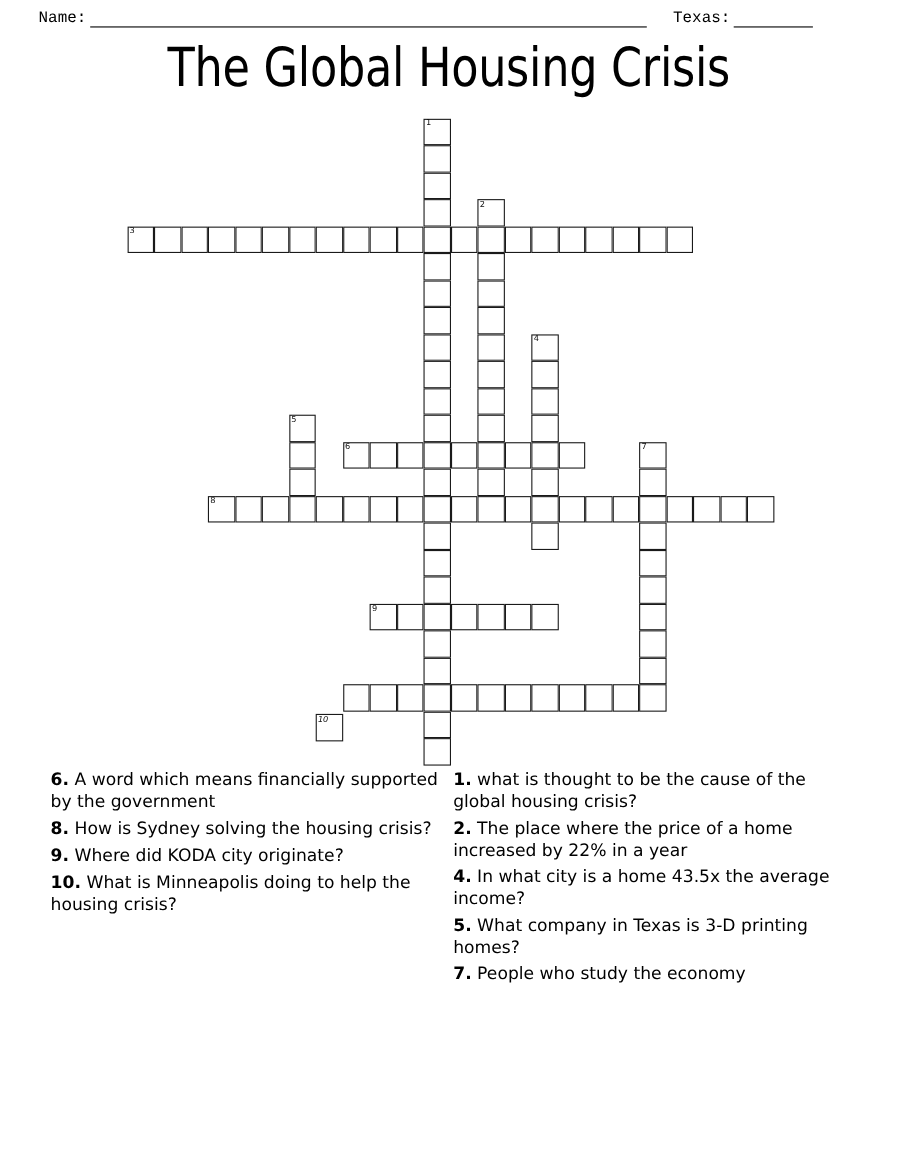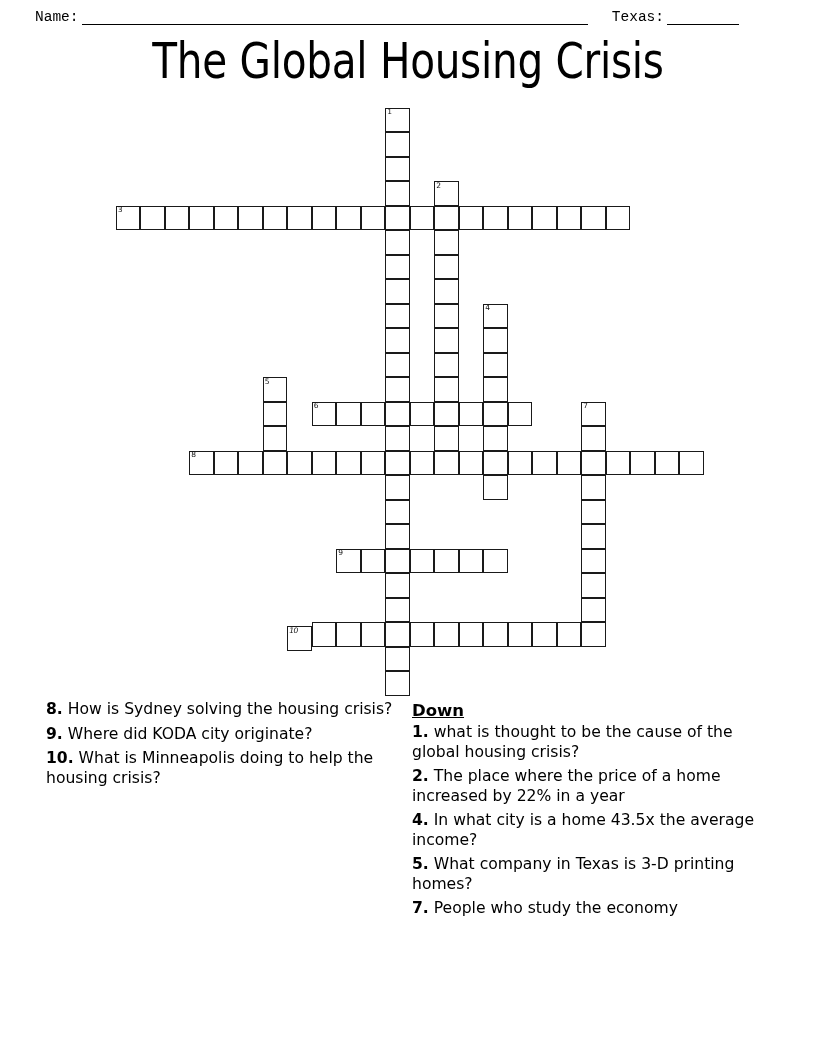--- a/index.html
+++ b/index.html
@@ -236,45 +236,45 @@
     <div class="xw-cell" style="left: 654.5px; top: 450.5px;"></div>
     <div class="xw-cell" style="left: 679px; top: 450.5px;"></div>
     <div class="xw-cell" style="left: 336px; top: 548.5px;">
       <span class="xw-num">9</span>
     </div>
     <div class="xw-cell" style="left: 360.5px; top: 548.5px;"></div>
     <div class="xw-cell" style="left: 409.5px; top: 548.5px;"></div>
     <div class="xw-cell" style="left: 434px; top: 548.5px;"></div>
     <div class="xw-cell" style="left: 458.5px; top: 548.5px;"></div>
     <div class="xw-cell" style="left: 483px; top: 548.5px;"></div>
-    <div class="xw-cell" style="left: 287px; top: 626px; font-style: italic;">
+    <div class="xw-cell" style="left: 287px; top: 649px; font-style: italic;">
       <span class="xw-num">10</span>
     </div>
     <div class="xw-cell" style="left: 311.5px; top: 622px;"></div>
     <div class="xw-cell" style="left: 336px; top: 622px;"></div>
     <div class="xw-cell" style="left: 360.5px; top: 622px;"></div>
     <div class="xw-cell" style="left: 409.5px; top: 622px;"></div>
     <div class="xw-cell" style="left: 434px; top: 622px;"></div>
     <div class="xw-cell" style="left: 458.5px; top: 622px;"></div>
     <div class="xw-cell" style="left: 483px; top: 622px;"></div>
     <div class="xw-cell" style="left: 507.5px; top: 622px;"></div>
     <div class="xw-cell" style="left: 532px; top: 622px;"></div>
     <div class="xw-cell" style="left: 556.5px; top: 622px;"></div>
   </div>
 
 <div class="clues">
   <div class="clue-col across-col">
     <div id="across-list">
+        <div class="clue-item"><span class="clue-num">6.</span><span class="clue-text"> A word which means financially supported by the government</span></div>
         <div class="clue-item"><span class="clue-num">8.</span><span class="clue-text"> How is Sydney solving the housing crisis?</span></div>
         <div class="clue-item"><span class="clue-num">9.</span><span class="clue-text"> Where did KODA city originate?</span></div>
         <div class="clue-item"><span class="clue-num">10.</span><span class="clue-text"> What is Minneapolis doing to help the housing crisis?</span></div>
       </div>
   </div>
   <div class="clue-col down-col">
-    <div class="clue-heading">Down</div>
     <div id="down-list">
         <div class="clue-item"><span class="clue-num">1.</span><span class="clue-text"> what is thought to be the cause of the global housing crisis?</span></div>
         <div class="clue-item"><span class="clue-num">2.</span><span class="clue-text"> The place where the price of a home increased by 22% in a year</span></div>
         <div class="clue-item"><span class="clue-num">4.</span><span class="clue-text"> In what city is a home 43.5x the average income?</span></div>
         <div class="clue-item"><span class="clue-num">5.</span><span class="clue-text"> What company in Texas is 3-D printing homes?</span></div>
         <div class="clue-item"><span class="clue-num">7.</span><span class="clue-text"> People who study the economy</span></div>
       </div>
   </div>
 </div>
 

